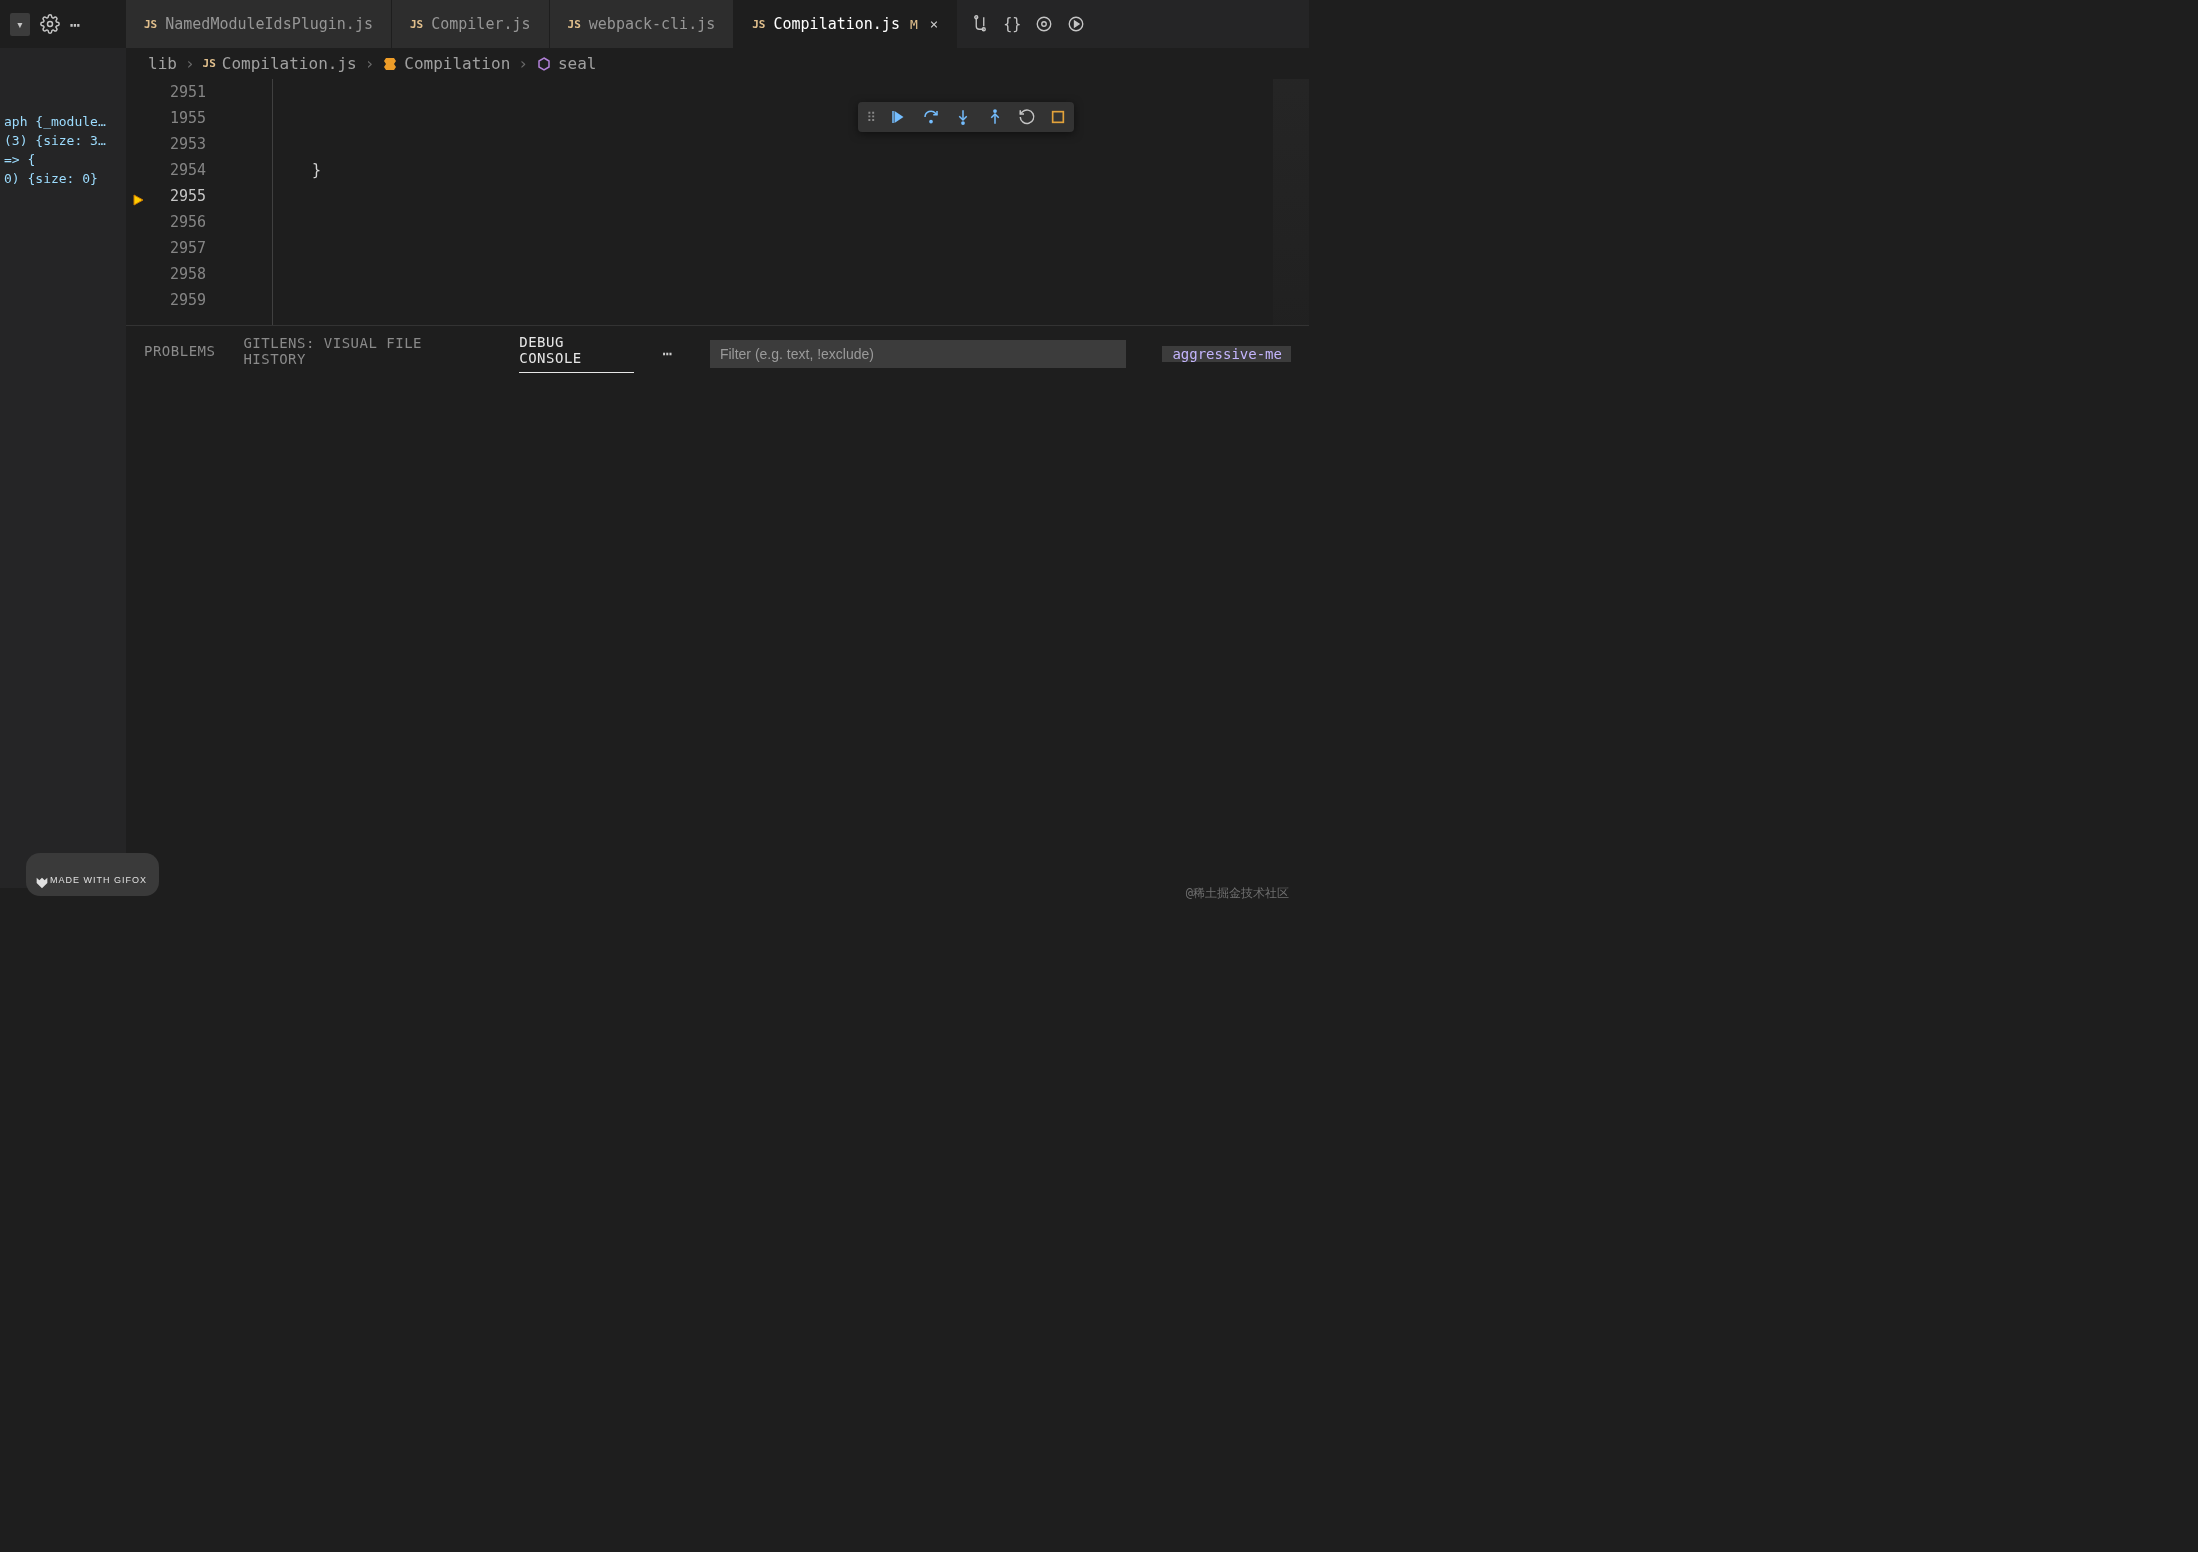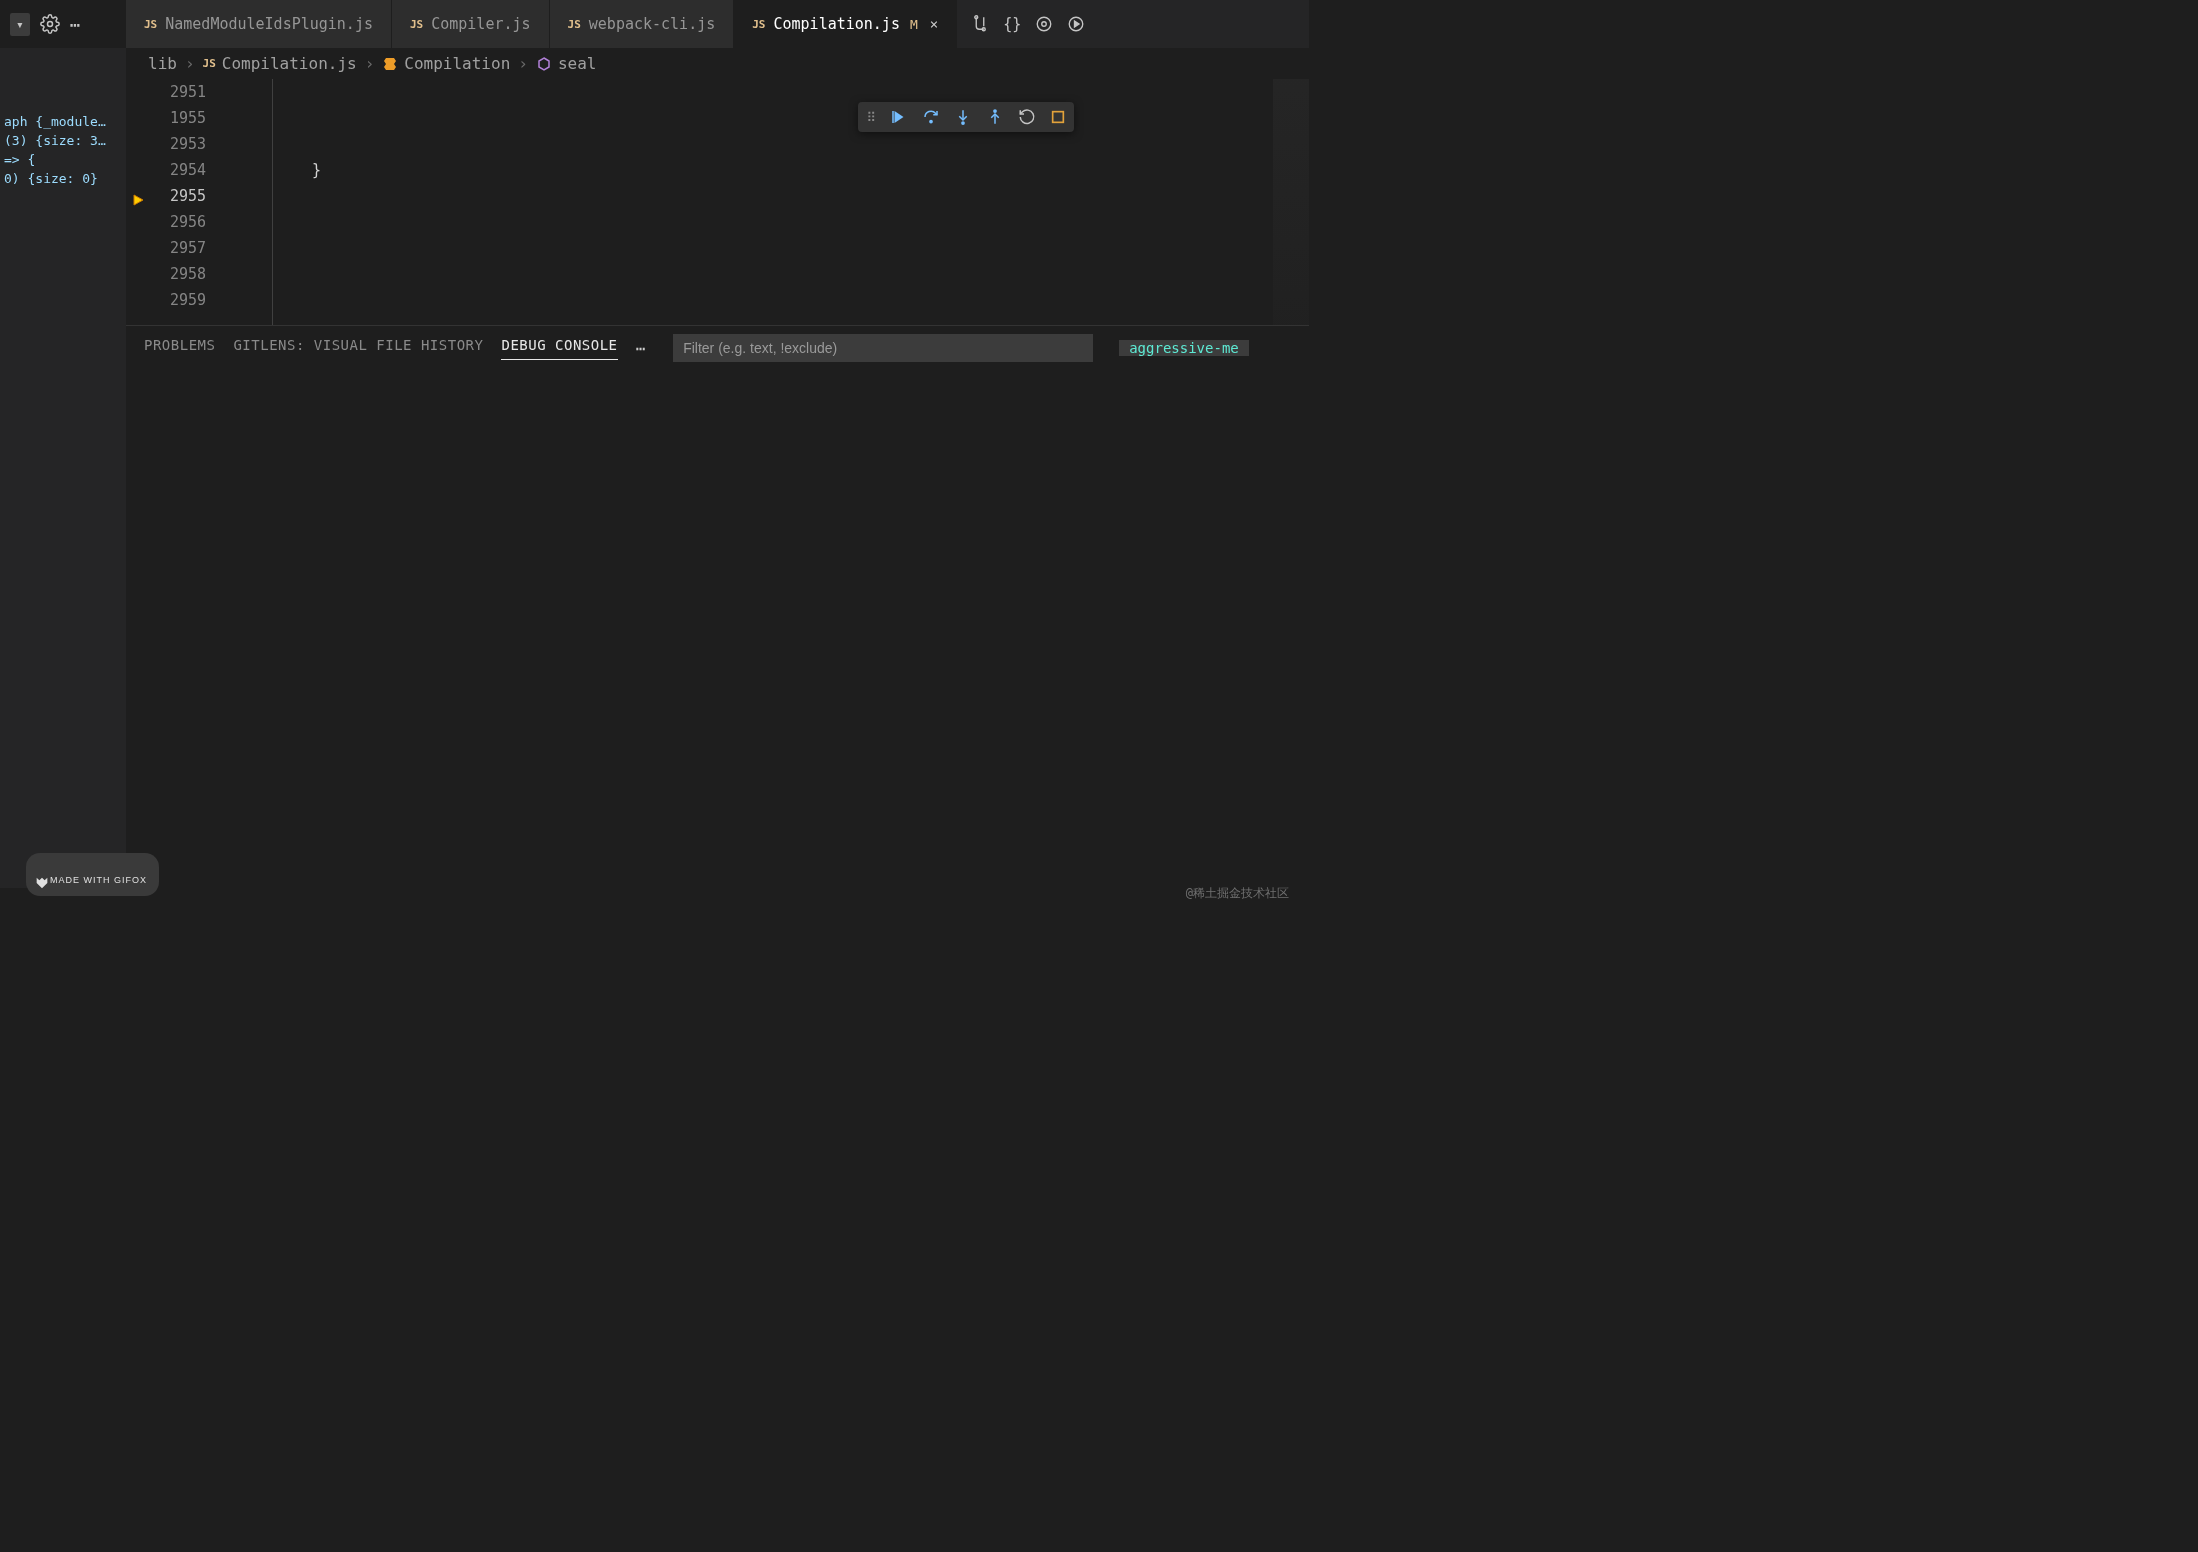--- a/index.html
+++ b/index.html
@@ -201,41 +201,41 @@
     
     .panel {
       flex: 1;
       display: flex;
       flex-direction: column;
       border-top: 1px solid #333;
     }
     .panel-tabs {
       display: flex;
       align-items: center;
-      gap: 18px;
+      gap: 28px;
       padding: 8px 18px;
       font-size: 14px;
     }
     .panel-tab { color: #8a8a8a; cursor: pointer; letter-spacing: 0.5px; padding-bottom: 6px; }
     .panel-tab.active { color: #e7e7e7; border-bottom: 1px solid #e7e7e7; }
     .panel-filter {
       background: #3c3c3c;
       border: none;
       color: #cccccc;
       padding: 6px 10px;
       width: 420px;
       font-size: 14px;
       margin-left: 10px;
     }
     .panel-filter::placeholder { color: #9a9a9a; }
     .panel-select {
       background: #3c3c3c;
       padding: 0 10px;
       margin-left: 8px;
-      color: #5eead4;
+      color: #c4b5fd;
       font-size: 14px;
       white-space: nowrap;
       overflow: hidden;
     }
     .panel-more { color: #cccccc; font-size: 16px; }
 
     .panel-body {
       flex: 1;
       background: #1e1e1e;
       position: relative;

